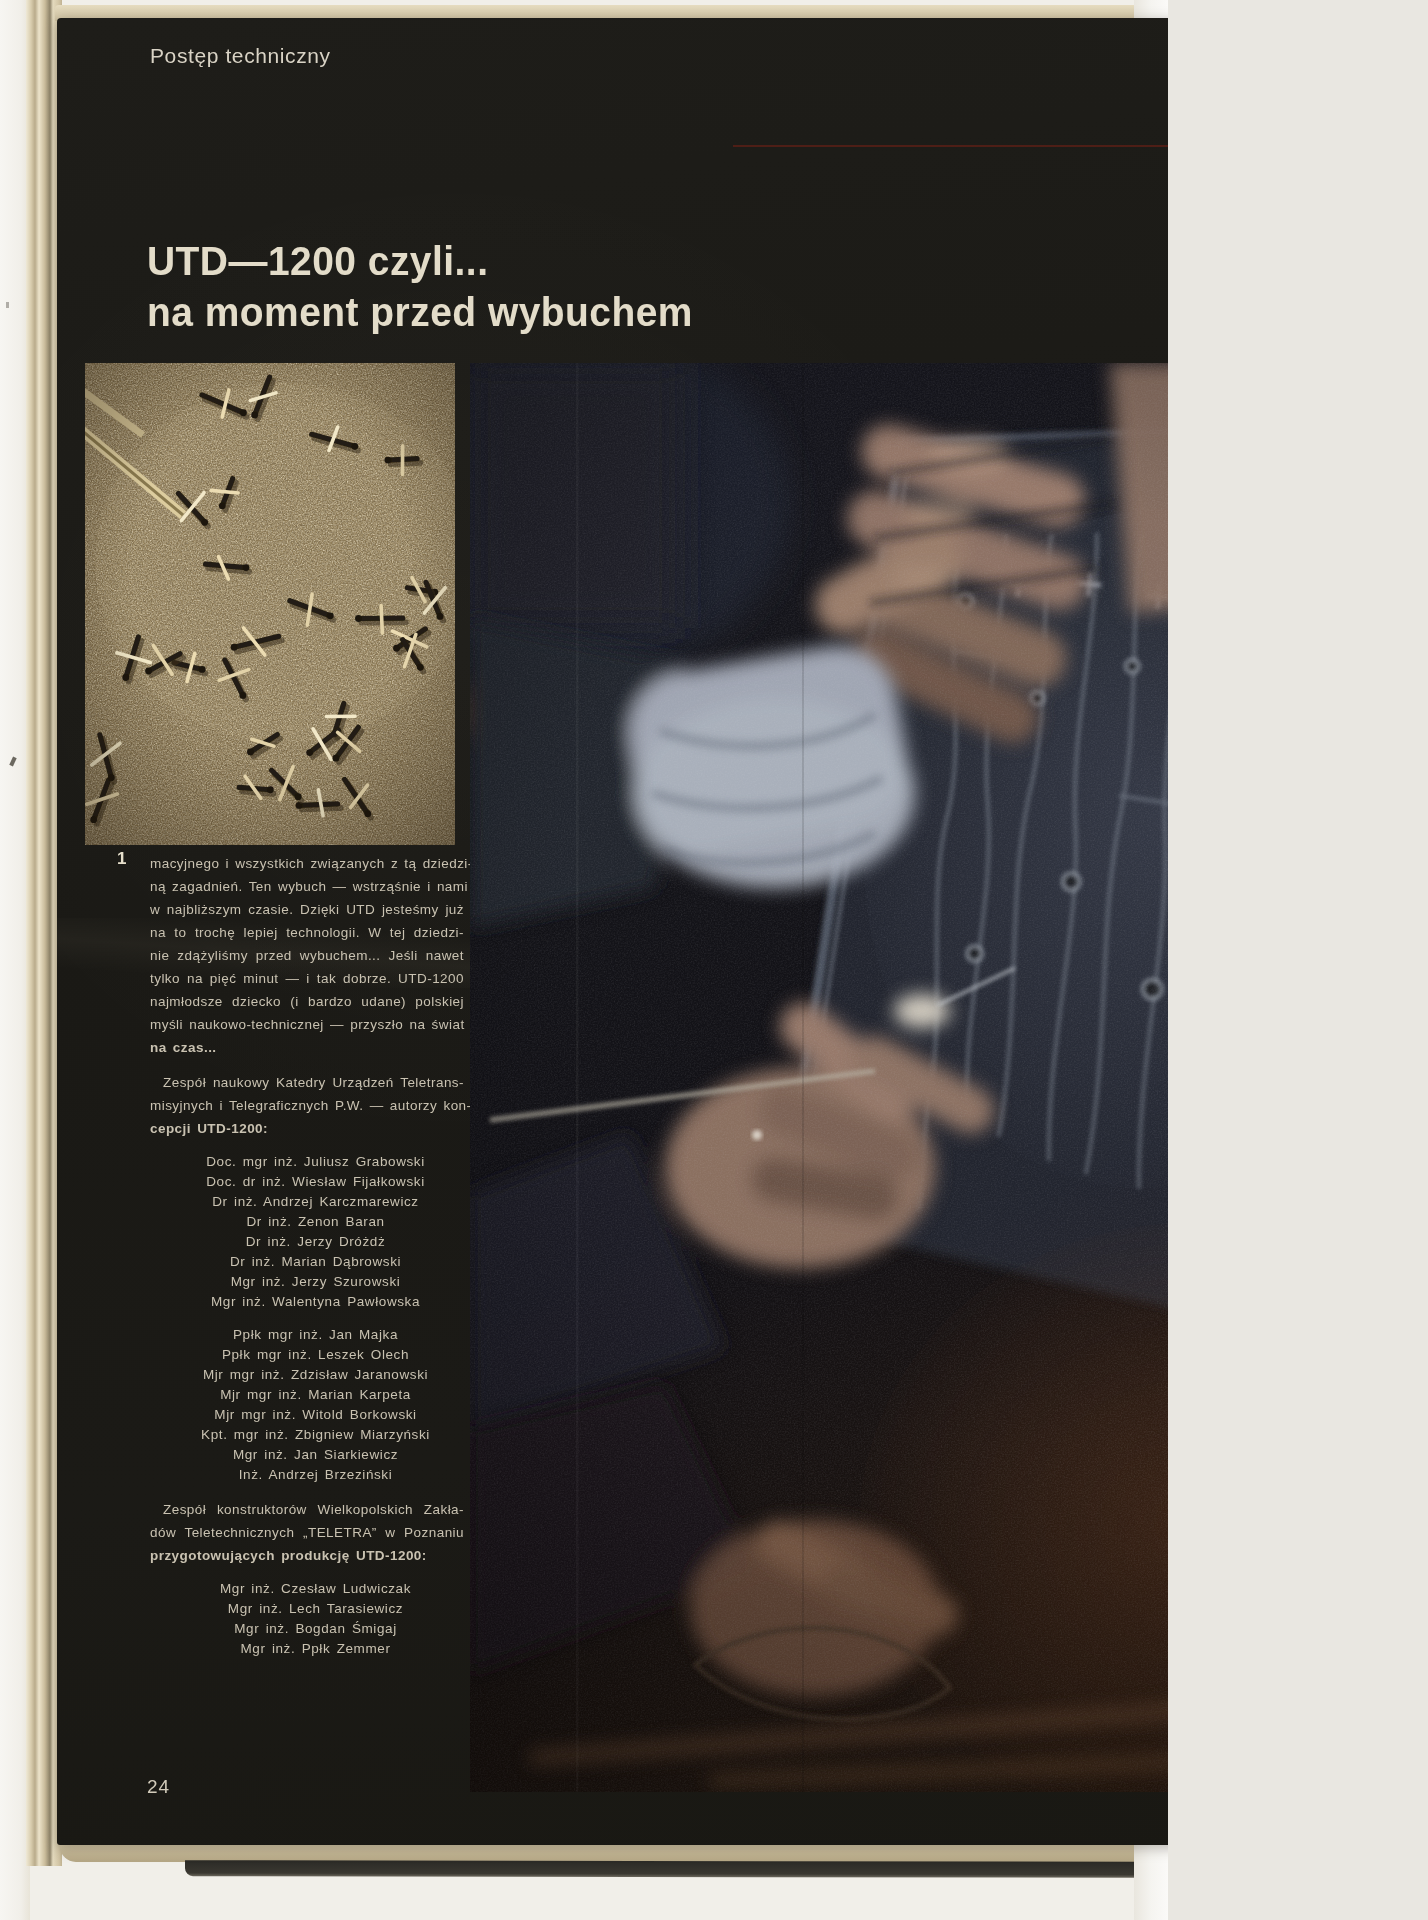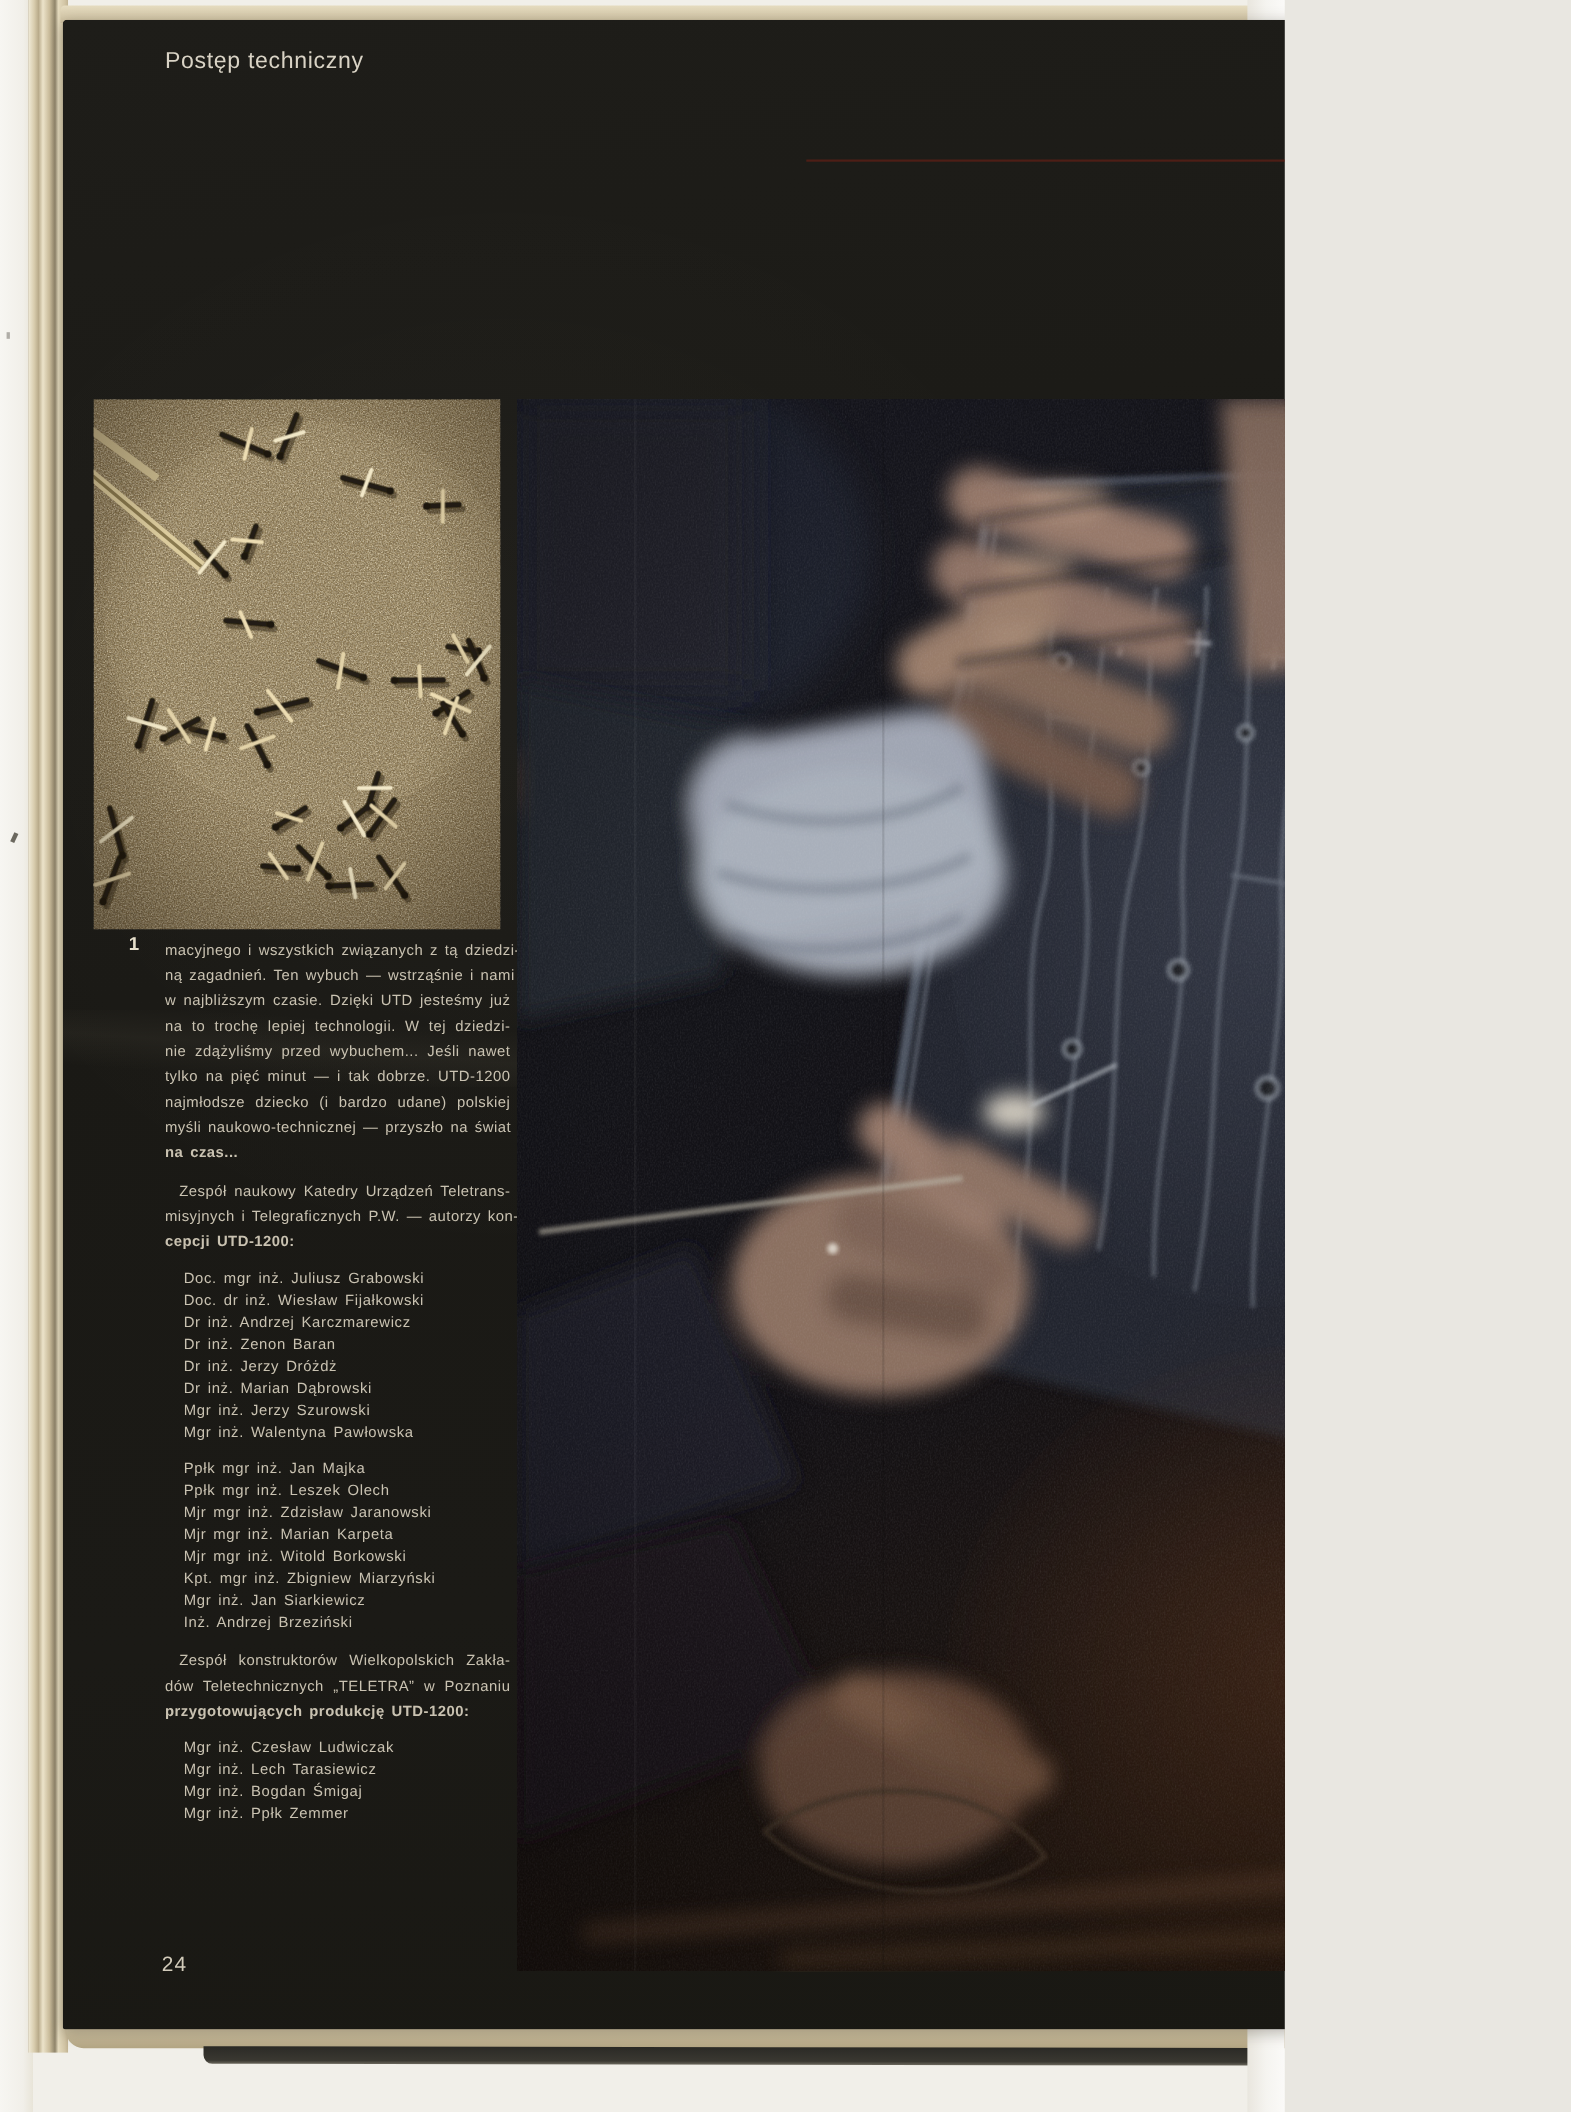--- a/index.html
+++ b/index.html
@@ -43,21 +43,21 @@
   .fig1{position:absolute;left:60px;top:831px;width:30px;color:#e6dfcb;
     font-size:17px;font-weight:700;}
   
   .col{position:absolute;left:93px;top:834px;width:314px;color:#c9c2b1;
     font-size:13.5px;letter-spacing:.45px;word-spacing:2px;}
   .para{margin:0 0 12px 0;}
   .para .line{height:23px;line-height:23px;text-align:justify;text-align-last:justify;white-space:nowrap;}
   .para .line:last-child{text-align-last:left;font-weight:bold;}
   .para.indent .line:first-child{text-indent:13px;}
   .names{margin:0 0 13px 0;padding-left:17px;}
-  .names .name{height:20px;line-height:20px;letter-spacing:.6px;white-space:nowrap;}
+  .names .name{height:20px;line-height:20px;letter-spacing:.6px;white-space:nowrap;text-align:center;}
   .pageno{position:absolute;left:90px;top:1758px;color:#d2cbba;font-size:19px;letter-spacing:1px;}
   .fig3{position:absolute;left:481px;top:1741px;color:#e9e1cd;font-size:20px;font-weight:700;}
   
   .photo2{position:absolute;left:413px;top:345px;width:919px;height:1429px;overflow:hidden;
     background:linear-gradient(155deg,#181821 0%,#141419 28%,#121116 52%,#1c1410 76%,#2c1c11 100%);}
   .photo2 svg{position:absolute;left:0;top:0;}
   .photo2 .vig{position:absolute;inset:0;
     background:radial-gradient(120% 90% at 55% 42%, transparent 38%, rgba(0,0,0,.55) 100%);}
 </style>
 </head>
@@ -76,20 +76,24 @@
   <div class="tick" style="left:1404px;top:296px;width:12px;height:3px;transform:rotate(-8deg);"></div>
   <div class="tick" style="left:1400px;top:788px;width:16px;height:3px;transform:rotate(4deg);"></div>
   <div class="tick" style="left:1406px;top:1142px;width:10px;height:3px;opacity:.6;"></div>
 
   <div class="page">
     <div class="wrinkle"></div>
     <div class="red-line"></div>
 
     <div class="kicker">Postęp techniczny</div>
 
+    <div class="title">
+      <span class="tl">UTD—1200 czyli...</span><br>
+      <span class="tl">na moment przed wybuchem</span>
+    </div>
 
     <div class="photo1">
       <svg width="370" height="482" viewBox="0 0 370 482">
         <defs>
           <filter id="g1" x="0" y="0" width="100%" height="100%">
             <feTurbulence type="fractalNoise" baseFrequency="0.8" numOctaves="2" seed="4"></feTurbulence>
             <feColorMatrix type="matrix" values="0 0 0 0 0.94  0 0 0 0 0.87  0 0 0 0 0.68  0.9 0.9 0.9 0 -1.05"></feColorMatrix>
           </filter>
           <filter id="g1d" x="0" y="0" width="100%" height="100%">
             <feTurbulence type="fractalNoise" baseFrequency="0.55" numOctaves="2" seed="9"></feTurbulence>

